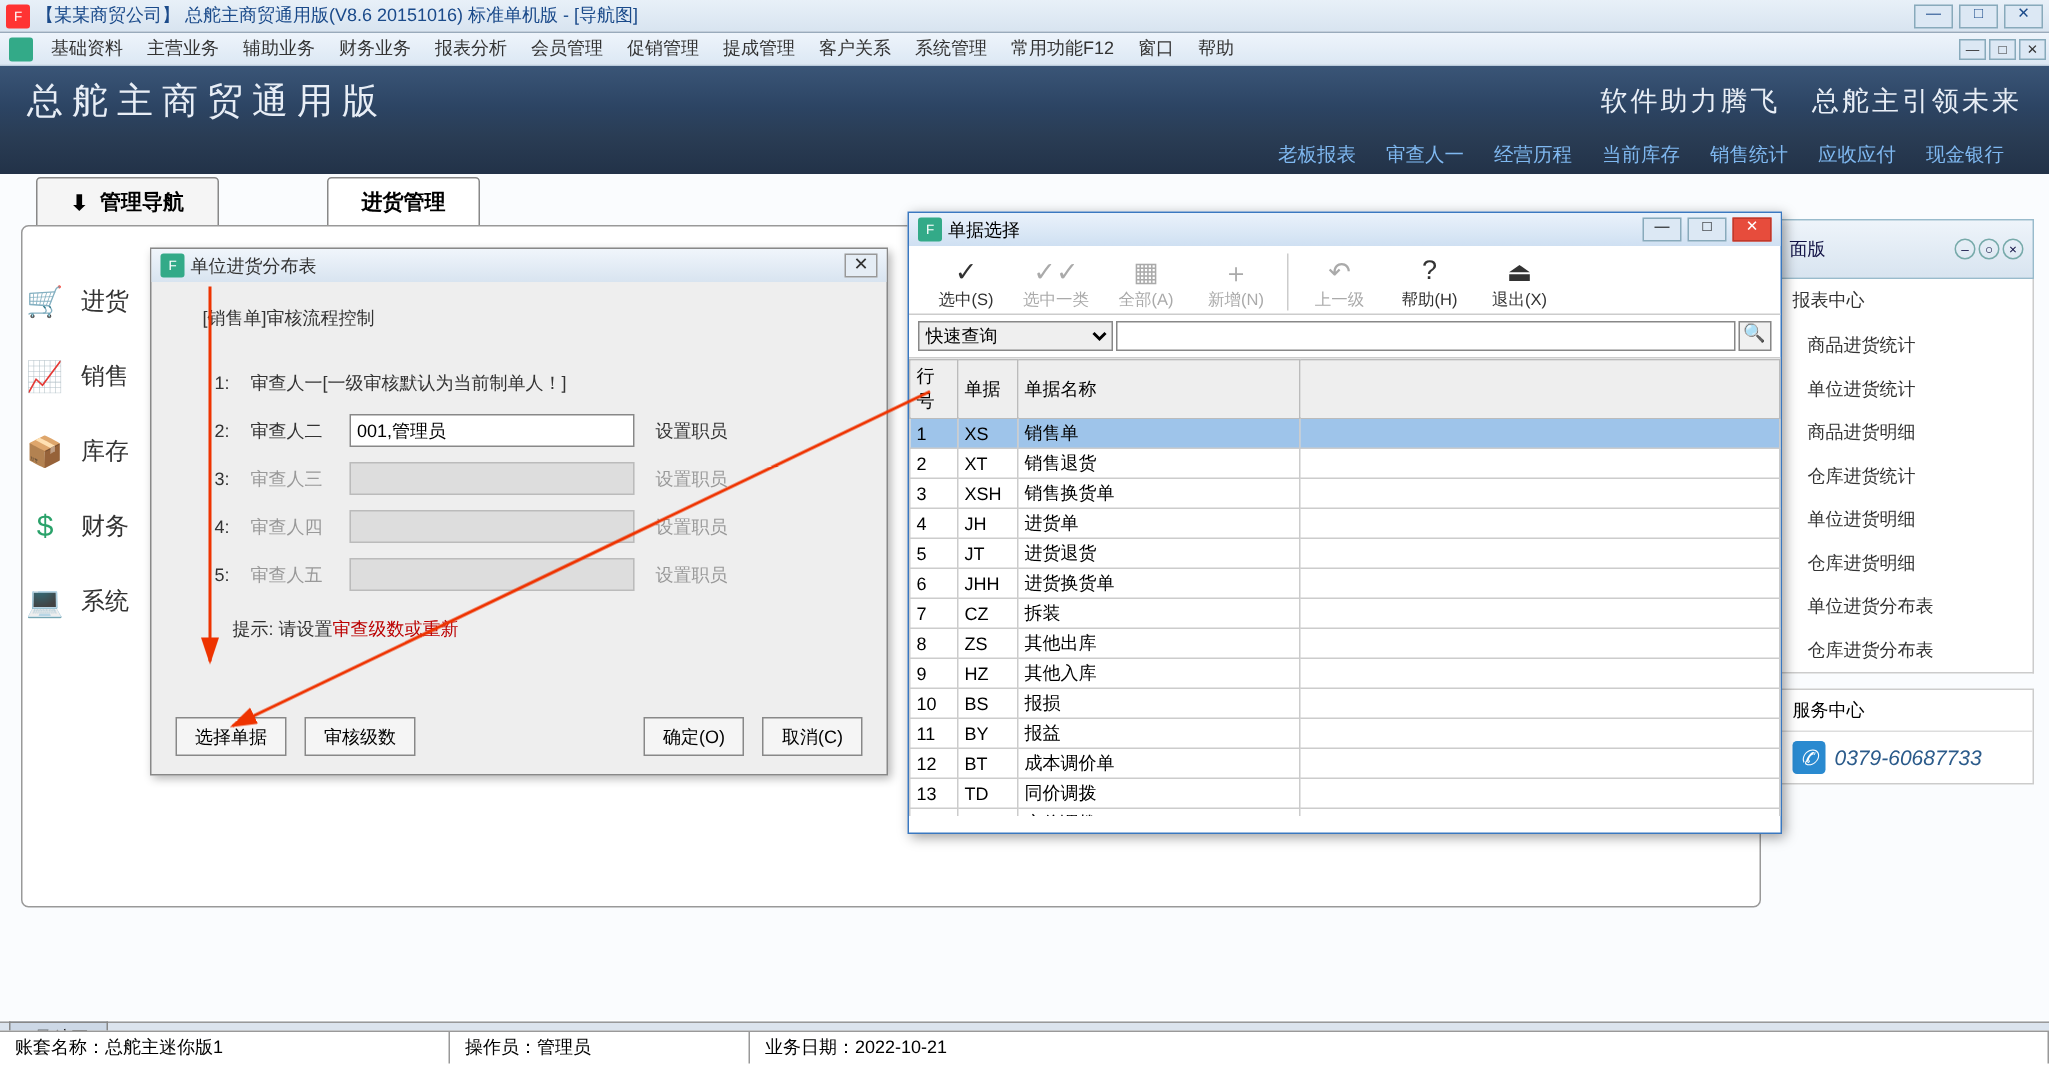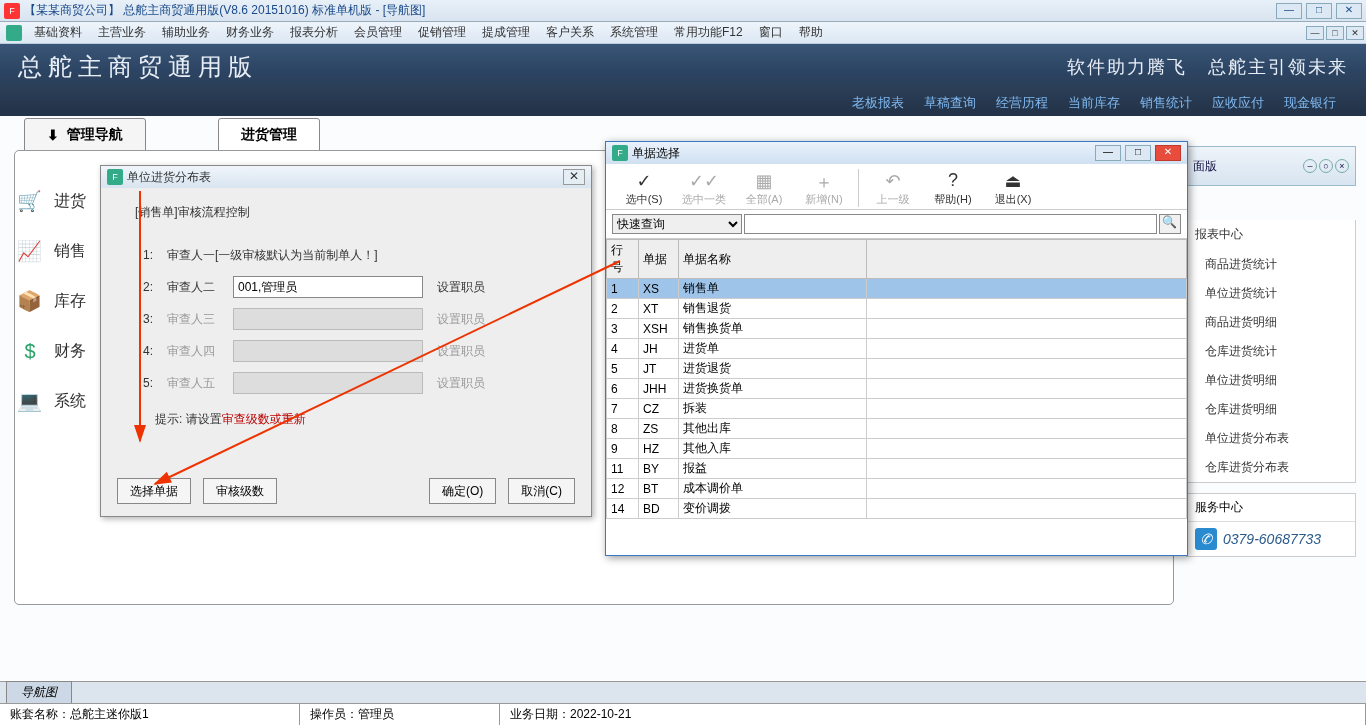--- a/index.html
+++ b/index.html
@@ -30,21 +30,21 @@
 
 .sidenav { position:absolute; left:10px; top:60px; width:100px; }
 .sidenav .navitem { display:flex; align-items:center; height:50px; gap:10px; padding-left:6px; cursor:pointer; font-size:16px; color:#333;}
 .sidenav .navicon { width:28px; height:28px; display:flex; align-items:center; justify-content:center; font-size:20px;}
 
 .rightpanel { position:absolute; top:30px; right:10px; width:170px; }
 .rightpanel .rbar { height:40px; background:linear-gradient(#eef4fa,#d8e4f0); border:1px solid #9bc; display:flex; align-items:center; padding:0 6px; font-size:12px; color:#114;}
 .rightpanel .rbar .winc { margin-left:auto; display:flex; gap:2px;}
 .rightpanel .rbar .winc span{ width:14px;height:14px;border:1px solid #7aa;border-radius:7px;text-align:center;line-height:12px;font-size:9px;cursor:pointer;}
 .rightbox { border:1px solid #ccc; border-top:none; background:#fff; }
-.rightbox .rheader { padding:6px 8px; font-size:12px; color:#333; border-bottom:1px solid transparent;margin-top:34px;}
+.rightbox .rheader { padding:6px 8px; font-size:12px; color:#333; border-bottom:1px solid transparent;}
 .rightbox .ritem { padding:6px 10px 6px 18px; font-size:12px; color:#333; cursor:pointer;}
 
 .servicebox { border:1px solid #ccc; background:#fff; margin-top:10px; }
 .servicebox .shead { padding:5px 8px; border-bottom:1px solid #ddd; font-size:12px;}
 .servicebox .phone { padding:6px 8px; display:flex; align-items:center; gap:6px; font-style:italic; color:#2a5a8a; font-size:14px;}
 .phone-icon { width:22px;height:22px;background:#2a8ad0;border-radius:3px;display:flex;align-items:center;justify-content:center;color:#fff;}
 
 
 .dlg1 { position:absolute; left:100px; top:165px; width:492px; height:352px; background:#eeeeee; border:1px solid #888; box-shadow:2px 2px 6px rgba(0,0,0,.3);}
 .dlg1 .dtitle { height:22px; background:linear-gradient(#f0f5fb,#d8e4f0); display:flex; align-items:center; padding:0 6px; font-size:12px; color:#333;}
@@ -88,21 +88,21 @@
 .dlg2 td { border:1px solid #ccc; padding:1px 4px; height:17px;}
 .dlg2 tr.sel td { background:#9ec4ea;}
 .dlg2 .grid::-webkit-scrollbar{width:16px;}
 
 
 .arrow-svg { position:absolute; top:141px; left:100px; width:760px; height:415px; pointer-events:none; z-index:50;}
 
 .footer-tabs { position:absolute; bottom:22px; left:0; right:0; height:22px; background:#dce4ee; border-top:1px solid #999; display:flex; align-items:flex-end;font-style:italic;}
 .footer-tabs .ftab { border:1px solid #888; border-bottom:none; background:#cdd8e6; padding:2px 14px; font-size:12px; margin-left:6px; cursor:pointer;}
 
-.statusbar { position:absolute; bottom:0; left:0; right:0; height:22px; background:#fff; border-top:1px solid #999; display:flex; align-items:center; font-size:12px;}
+.statusbar { position:absolute; bottom:16px; left:0; right:0; height:22px; background:#fff; border-top:1px solid #999; display:flex; align-items:center; font-size:12px;}
 .statusbar .scell { border-right:1px solid #999; padding:0 10px; height:100%; display:flex; align-items:center;}
 .statusbar .scell:nth-child(1){width:300px;}
 .statusbar .scell:nth-child(2){width:200px;}
 .statusbar .scell:nth-child(3){flex:1;}
 </style>
 </head>
 <body>
 
 <div class="titlebar">
   <span class="icon">F</span>
@@ -124,21 +124,21 @@
   </div>
 </div>
 
 <div class="brandbar">
   <span>总舵主商贸通用版</span>
   <span class="slogan"><span>软件助力腾飞</span>&nbsp;&nbsp;&nbsp;<span>总舵主引领未来</span></span>
 </div>
 
 <div class="linkbar" id="quicklinks">
     <span>老板报表</span>
-    <span>草稿查询</span>
+    <span>审查人一</span>
     <span>经营历程</span>
     <span>当前库存</span>
     <span>销售统计</span>
     <span>应收应付</span>
     <span>现金银行</span>
   </div>
 
 <div class="workspace">
   <div class="tabbtn active" style="left:24px;top:2px;">
     <span style="margin-right:8px;">⬇</span>
@@ -361,29 +361,41 @@
             <td>其他出库</td>
             <td></td>
           </tr>
           <tr class="">
             <td>9</td>
             <td>HZ</td>
             <td>其他入库</td>
             <td></td>
           </tr>
           <tr class="">
+            <td>10</td>
+            <td>BS</td>
+            <td>报损</td>
+            <td></td>
+          </tr>
+          <tr class="">
             <td>11</td>
             <td>BY</td>
             <td>报益</td>
             <td></td>
           </tr>
           <tr class="">
             <td>12</td>
             <td>BT</td>
             <td>成本调价单</td>
+            <td></td>
+          </tr>
+          <tr class="">
+            <td>13</td>
+            <td>TD</td>
+            <td>同价调拨</td>
             <td></td>
           </tr>
           <tr class="">
             <td>14</td>
             <td>BD</td>
             <td>变价调拨</td>
             <td></td>
           </tr>
         </tbody>
       </table>

